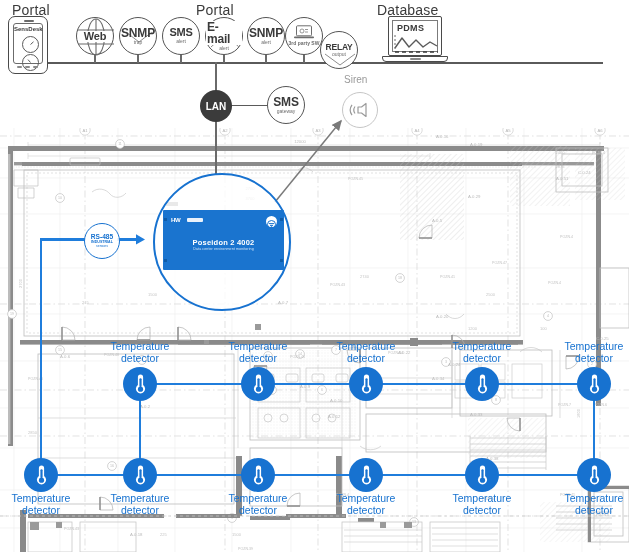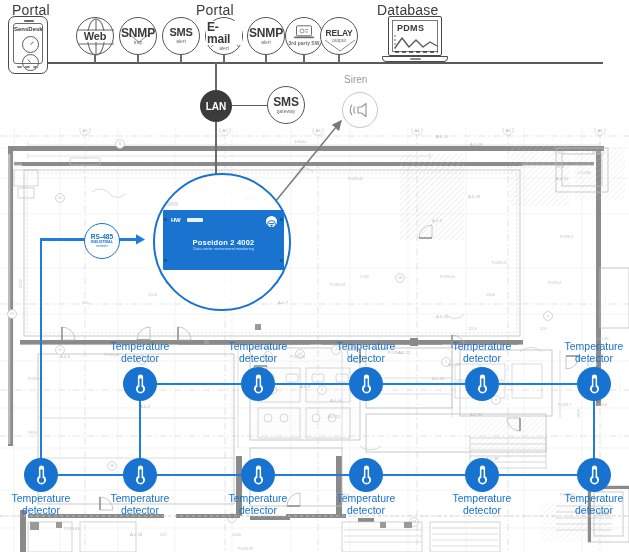--- a/index.html
+++ b/index.html
@@ -523,21 +523,21 @@
         <rect x="2.5" y="0.8" width="15" height="10" rx="1" fill="none" stroke="#6d6d6d" stroke-width="1"></rect>
         <path d="M6 6 a2 2 0 1 1 4 0 a2 2 0 1 1 -4 0" fill="none" stroke="#7d7d7d" stroke-width=".8"></path>
         <path d="M11 4.5 h3 M11 7 h3" stroke="#7d7d7d" stroke-width=".8"></path>
         <rect x="0" y="11.6" width="20" height="1.6" rx=".8" fill="#6d6d6d"></rect>
       </svg>
       <div class="t2" style="font-weight:bold;">3rd party
 SW</div>
     </div>
 
     <div class="stem" style="left:338.3px;top:55px;height:8px;"></div>
-    <div class="node" style="left:320px;top:17px;width:38px;height:38px;">
+    <div class="node" style="left:320px;top:31px;width:38px;height:38px;">
       <svg width="38" height="38" viewBox="0 0 38 38" style="position:absolute;left:0;top:0;">
         <path d="M4 22 L19 33 L34 22" fill="none" stroke="#8d8d8d" stroke-width="1"></path>
       </svg>
       <div class="t1" style="position:relative;font-size:8.5px;">RELAY</div>
       <div class="t2" style="position:relative;">output</div>
     </div>
 
     <div class="lap" style="left:382px;top:16px;width:66px;height:48px;">
       <div class="scr">
         <div class="scr2"></div>

